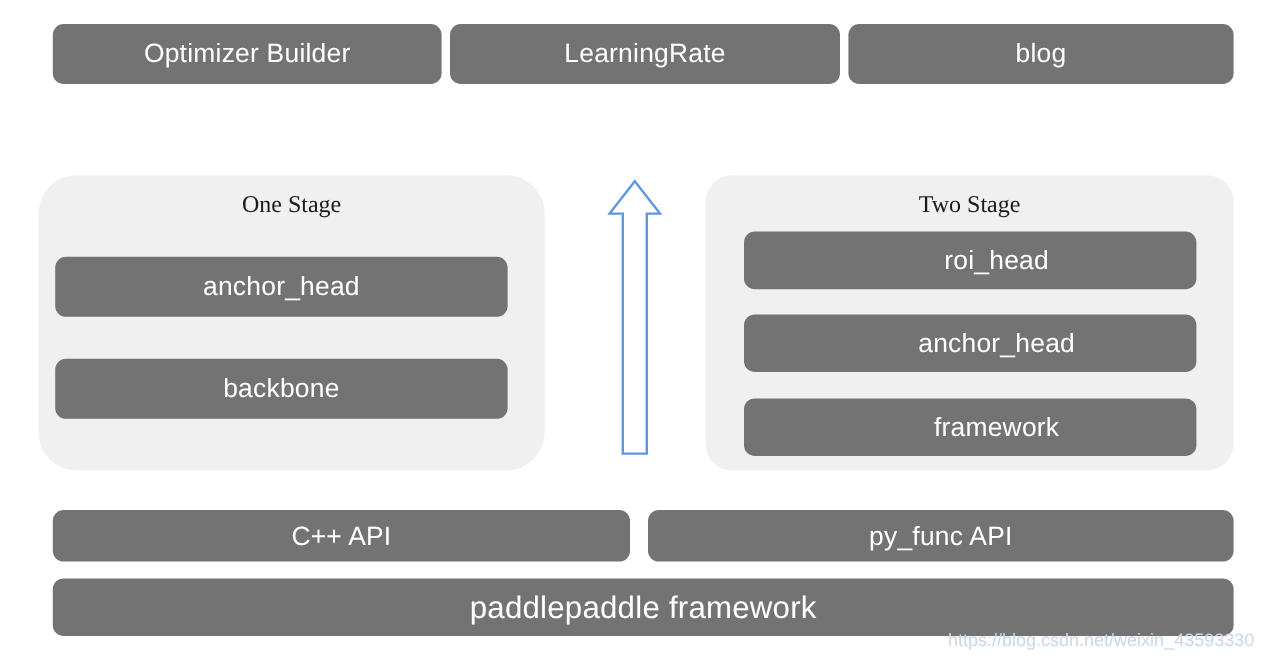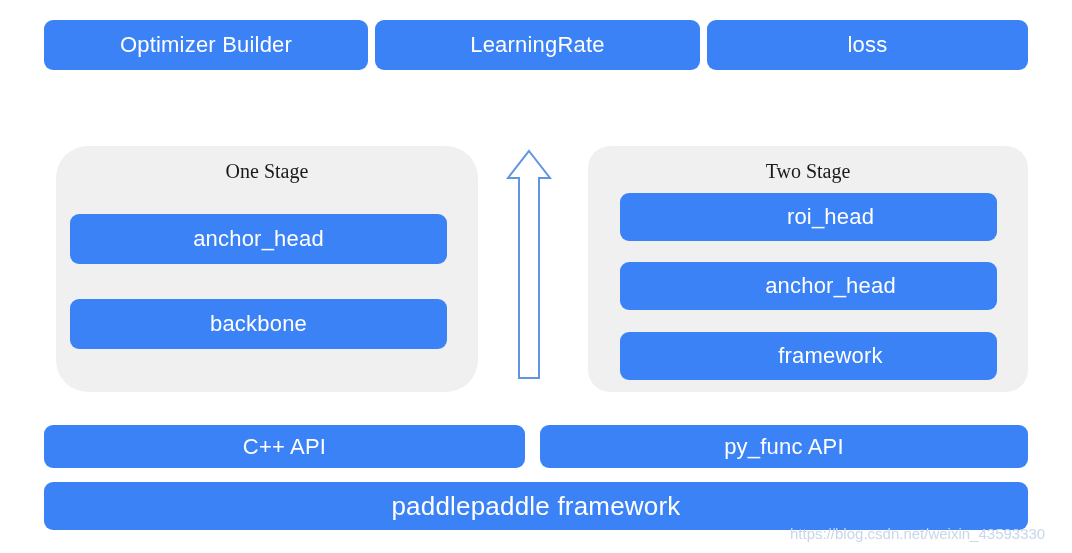--- a/index.html
+++ b/index.html
@@ -16,21 +16,21 @@
     position: relative;
     width: 1072px;
     height: 553px;
     background: #ffffff;
     font-family: "Liberation Sans", sans-serif;
   }
 
   
   .blue-box {
     position: absolute;
-    background: #3b82f6;
+    background: #737373;
     border-radius: 9px;
     display: flex;
     align-items: center;
     justify-content: center;
     color: #ffffff;
     font-family: "Liberation Sans", sans-serif;
     font-weight: 400;
     letter-spacing: 0.2px;
     white-space: nowrap;
     user-select: none;
@@ -49,21 +49,21 @@
   }
 
   
   .stage-panel {
     position: absolute;
     background: #f0f0f0;
     border-radius: 22px;
     top: 146px;
     height: 246px;
   }
-  #panel-one-stage { left: 56px;  width: 422px; border-radius: 32px; }
+  #panel-one-stage { left: 32px;  width: 422px; border-radius: 32px; }
   #panel-two-stage { left: 588px; width: 440px; }
 
   .stage-title {
     position: absolute;
     top: 14px;
     left: 0;
     width: 100%;
     text-align: center;
     font-family: "Liberation Serif", serif;
     font-size: 20px;
@@ -128,21 +128,21 @@
 </style>
 </head>
 <body>
 
 <div id="diagram">
 
   <div class="blue-box row-top" id="box-optimizer-builder">Optimizer Builder</div>
 
   <div class="blue-box row-top" id="box-learning-rate">LearningRate</div>
 
-  <div class="blue-box row-top" id="box-loss">loss</div>
+  <div class="blue-box row-top" id="box-loss">blog</div>
 
 
   <div class="stage-panel" id="panel-one-stage">
     <div class="stage-title">One Stage</div>
     <div class="blue-box" id="box-one-anchor-head">anchor_head</div>
     <div class="blue-box" id="box-one-backbone">backbone</div>
   </div>
 
   <div id="up-arrow">
     <svg width="48" height="233" viewBox="0 0 48 233" xmlns="http://www.w3.org/2000/svg">

